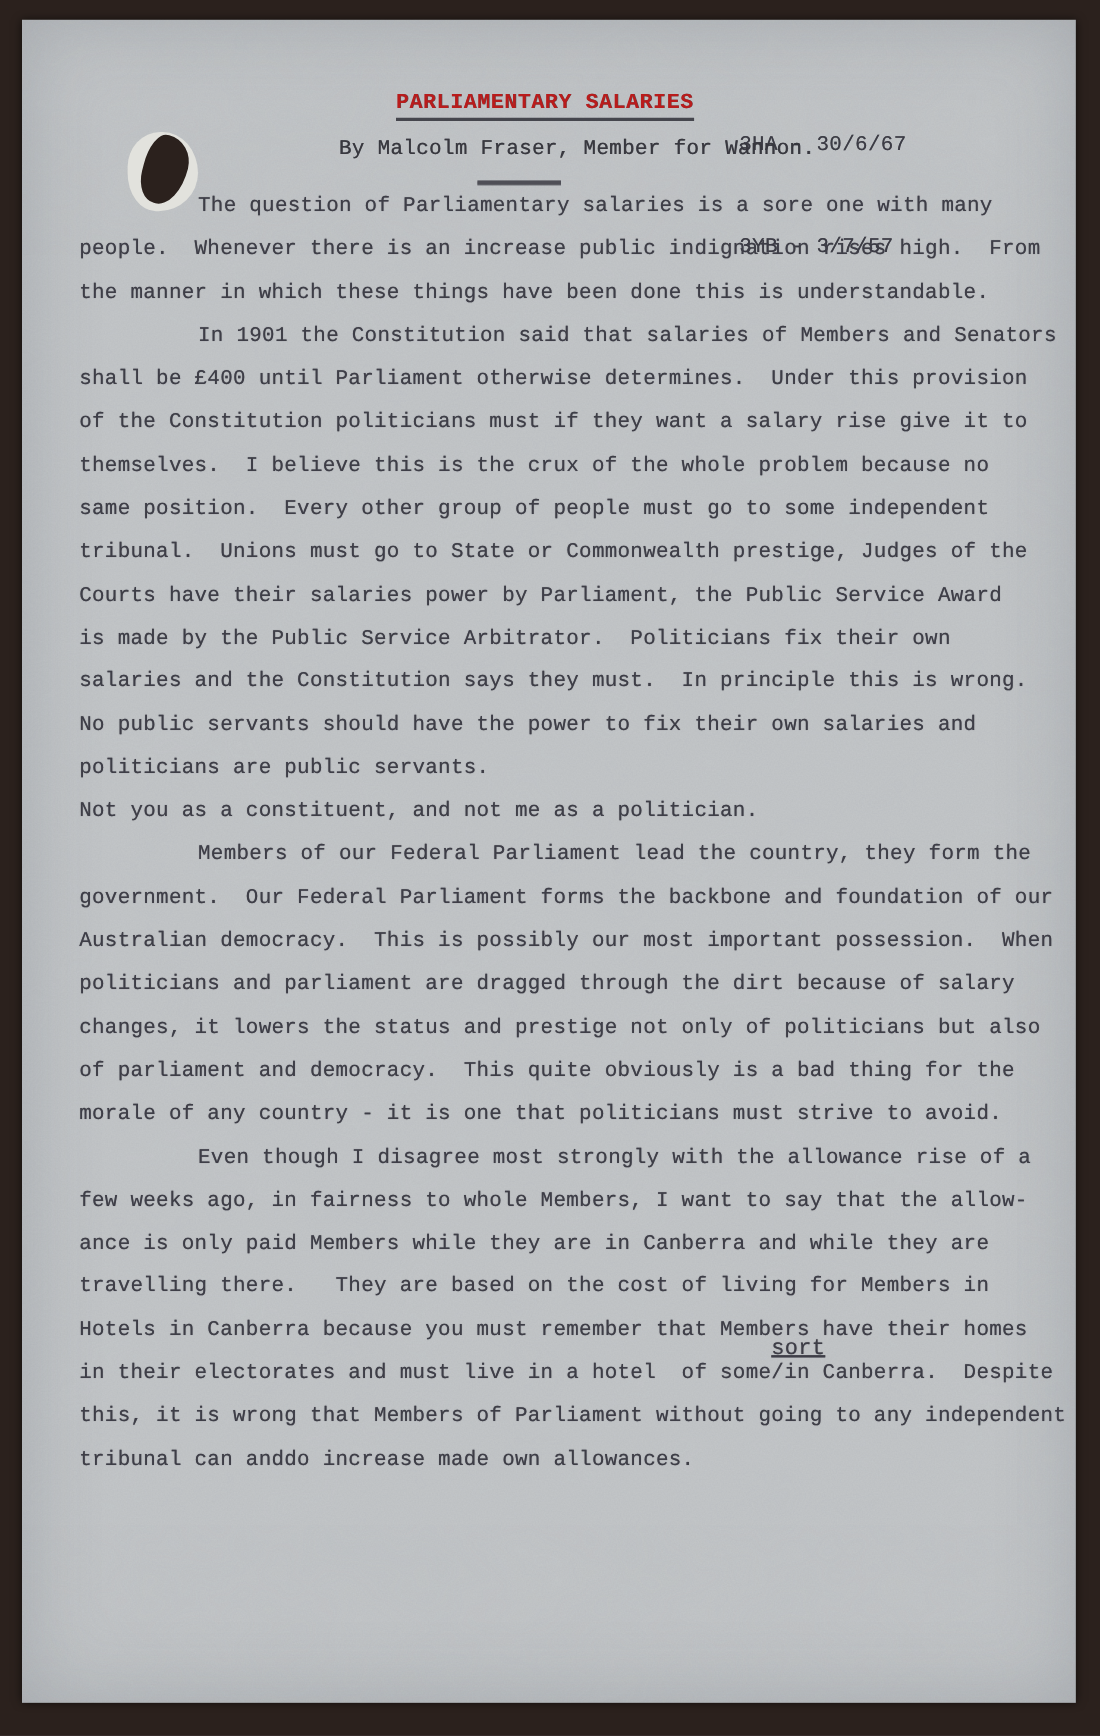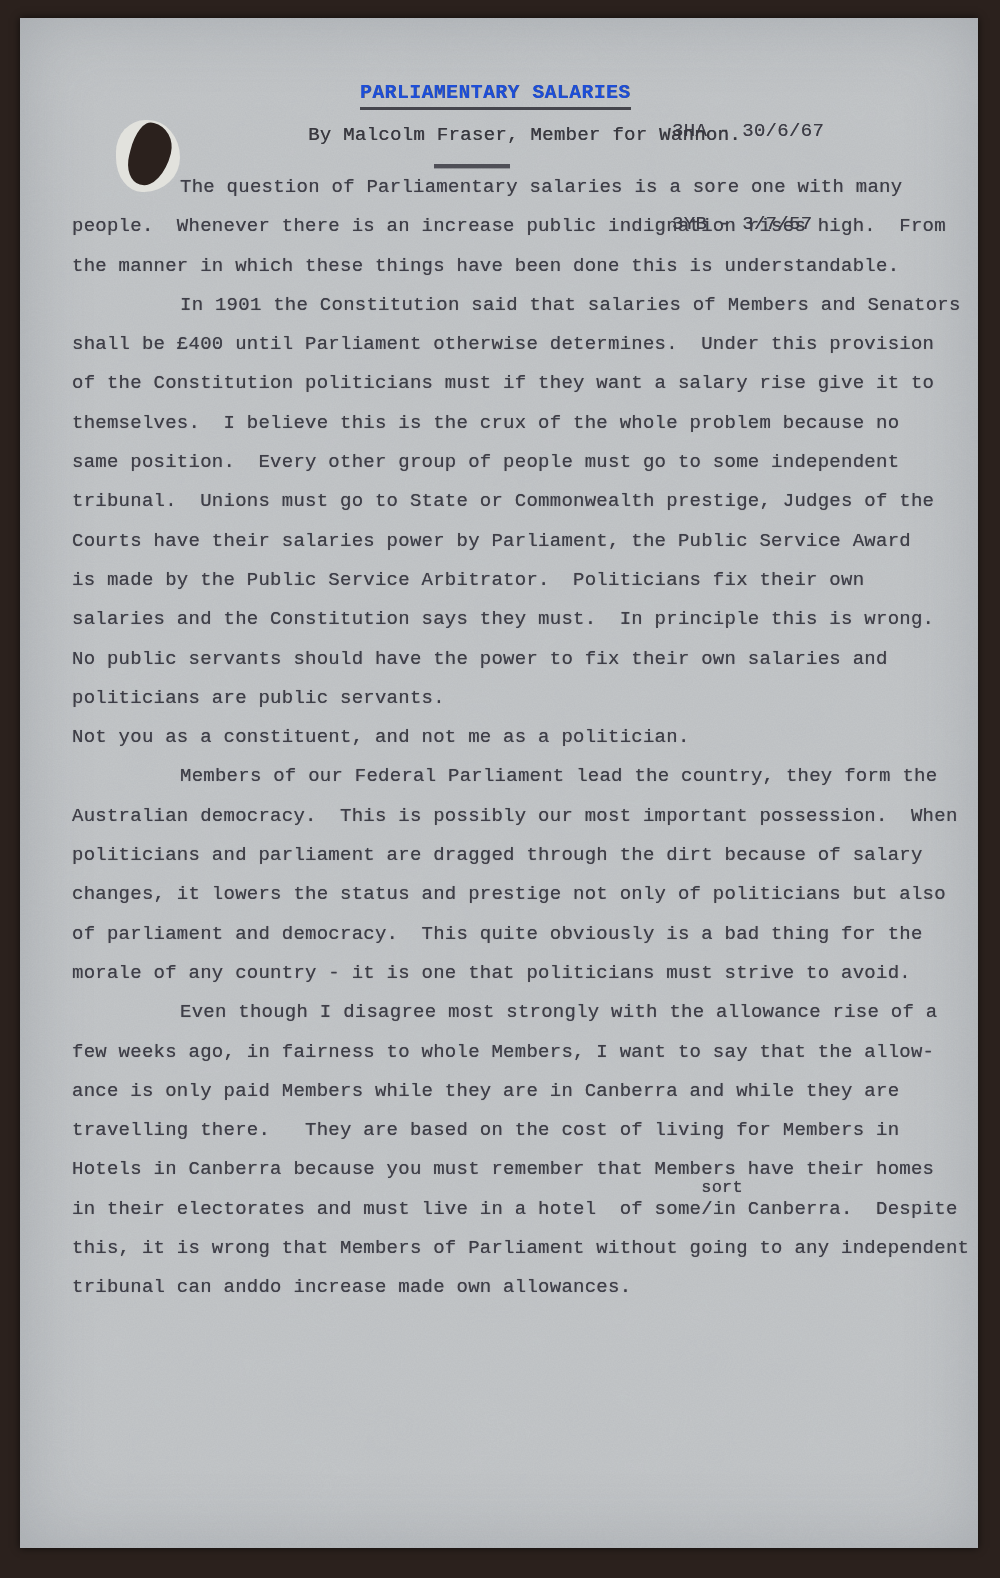--- a/index.html
+++ b/index.html
@@ -19,21 +19,21 @@
   }
   .grain{position:absolute;left:0;top:0;pointer-events:none;}
   .station{
     position:absolute;left:652px;top:36px;
     font-size:19px;line-height:31px;color:#3c3c45;
     letter-spacing:0.3px;white-space:pre;
     text-shadow:0 0 0.6px rgba(58,58,68,0.7);
   }
   .title{
     position:absolute;left:340px;top:64px;margin:0;
-    font-size:19.5px;font-weight:bold;color:#1d4ed8;
+    font-size:19.5px;font-weight:bold;color:#b91c1c;
     letter-spacing:0.6px;white-space:pre;
     border-bottom:3px solid rgba(52,52,60,0.88);
     padding-bottom:3px;
     text-shadow:0.4px 0 0 rgba(52,52,60,0.8);
   }
   .byline{
     position:absolute;left:288px;top:106px;
     font-size:19px;font-weight:normal;color:#38383f;
     letter-spacing:0.3px;white-space:pre;
     text-shadow:0.4px 0 0 rgba(52,52,60,0.8);
@@ -51,21 +51,21 @@
     text-shadow:0 0 0.7px rgba(58,58,68,0.75);
   }
   .line{
     position:relative;height:39.3px;line-height:39.3px;
     white-space:pre;
   }
   .line.indent{padding-left:108px;}
   .ins-wrap{position:relative;}
   .ins{
     position:absolute;left:0;top:-20px;
-    font-size:17px;line-height:19px;color:#3e3e47;
+    font-size:20px;line-height:19px;color:#3e3e47;text-decoration:underline;
   }
   .hole{
     position:absolute;left:96px;top:102px;width:64px;height:72px;
     background:#e2e2dd;
     border-radius:48% 52% 58% 42% / 46% 54% 50% 50%;
     filter:blur(0.7px);
   }
   .hole-dark{
     position:absolute;left:14px;top:3px;width:40px;height:63px;
     background:#2b211d;
@@ -116,20 +116,21 @@
         <div class="line">themselves.  I believe this is the crux of the whole problem because no</div>
         <div class="line">same position.  Every other group of people must go to some independent</div>
         <div class="line">tribunal.  Unions must go to State or Commonwealth prestige, Judges of the</div>
         <div class="line">Courts have their salaries power by Parliament, the Public Service Award</div>
         <div class="line">is made by the Public Service Arbitrator.  Politicians fix their own</div>
         <div class="line">salaries and the Constitution says they must.  In principle this is wrong.</div>
         <div class="line">No public servants should have the power to fix their own salaries and</div>
         <div class="line">politicians are public servants.</div>
         <div class="line">Not you as a constituent, and not me as a politician.</div>
         <div class="line indent">Members of our Federal Parliament lead the country, they form the</div>
+        <div class="line">government.  Our Federal Parliament forms the backbone and foundation of our</div>
         <div class="line">Australian democracy.  This is possibly our most important possession.  When</div>
         <div class="line">politicians and parliament are dragged through the dirt because of salary</div>
         <div class="line">changes, it lowers the status and prestige not only of politicians but also</div>
         <div class="line">of parliament and democracy.  This quite obviously is a bad thing for the</div>
         <div class="line">morale of any country - it is one that politicians must strive to avoid.</div>
         <div class="line indent">Even though I disagree most strongly with the allowance rise of a</div>
         <div class="line">few weeks ago, in fairness to whole Members, I want to say that the allow-</div>
         <div class="line">ance is only paid Members while they are in Canberra and while they are</div>
         <div class="line">travelling there.   They are based on the cost of living for Members in</div>
         <div class="line">Hotels in Canberra because you must remember that Members have their homes</div>

